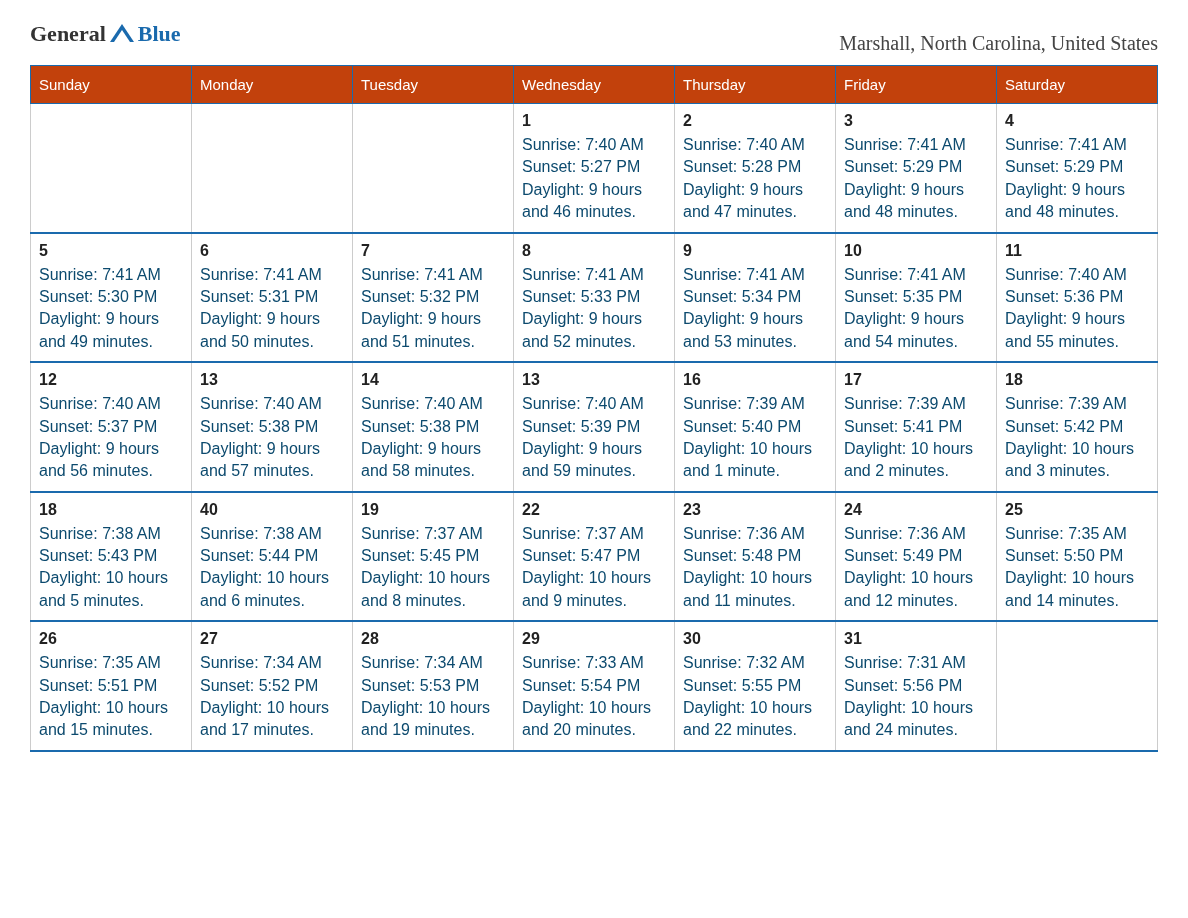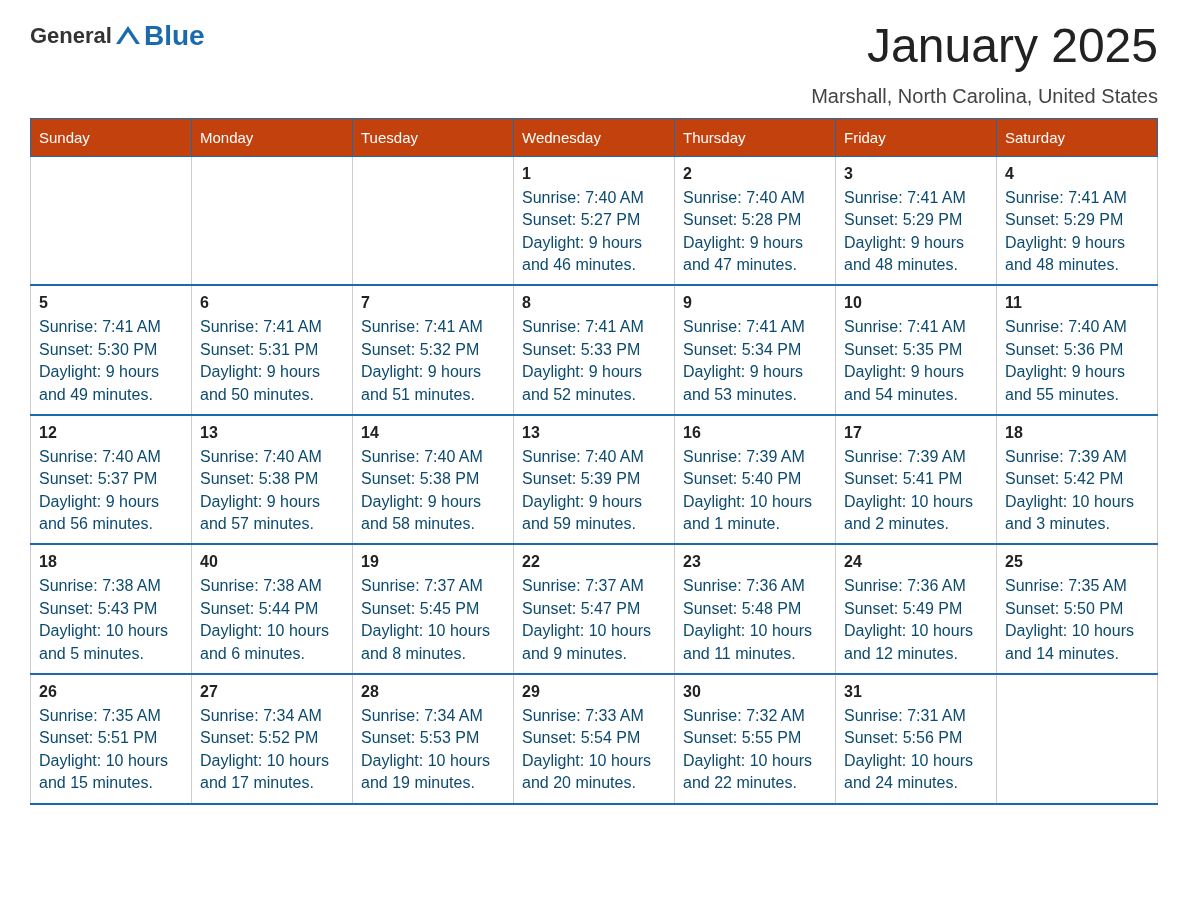--- a/index.html
+++ b/index.html
@@ -8,38 +8,39 @@
       background: #fff;
       padding: 20px 30px;
       width: 1188px;
       min-height: 918px;
     }
     .header-area {
       display: flex;
       justify-content: space-between;
       align-items: flex-start;
       margin-bottom: 10px;
+      font-family: Liberation Serif, serif;
     }
     .logo {
       display: flex;
       align-items: center;
       gap: 0px;
     }
     .logo-text-general {
       font-size: 22px;
       font-weight: bold;
       color: #333;
     }
     .logo-icon {
       width: 28px;
       height: 28px;
       margin: 0 2px;
     }
     .logo-text-blue {
-      font-size: 28px;
+      font-size: 22px;
       font-weight: bold;
       color: #1a6aad;
     }
     .title-area {
       text-align: right;
     }
     .page-title {
       font-size: 48px;
       font-weight: normal;
       color: #222;
@@ -101,21 +102,20 @@
   <div class="logo">
     <span class="logo-text-general">General</span>
 
     <svg class="logo-icon" viewBox="0 0 28 28" xmlns="http://www.w3.org/2000/svg">
       <polygon points="14,4 26,22 2,22" fill="#1a6aad"></polygon>
       <polygon points="14,10 22,22 6,22" fill="#fff"></polygon>
     </svg>
     <span class="logo-text-blue">Blue</span>
   </div>
   <div class="title-area">
-    <div class="page-title">January 2025</div>
     <div class="page-subtitle">Marshall, North Carolina, United States</div>
   </div>
 </div>
 
 <table class="calendar">
   <thead>
     <tr>
     <th>Sunday</th>
         <th>Monday</th>
         <th>Tuesday</th>

